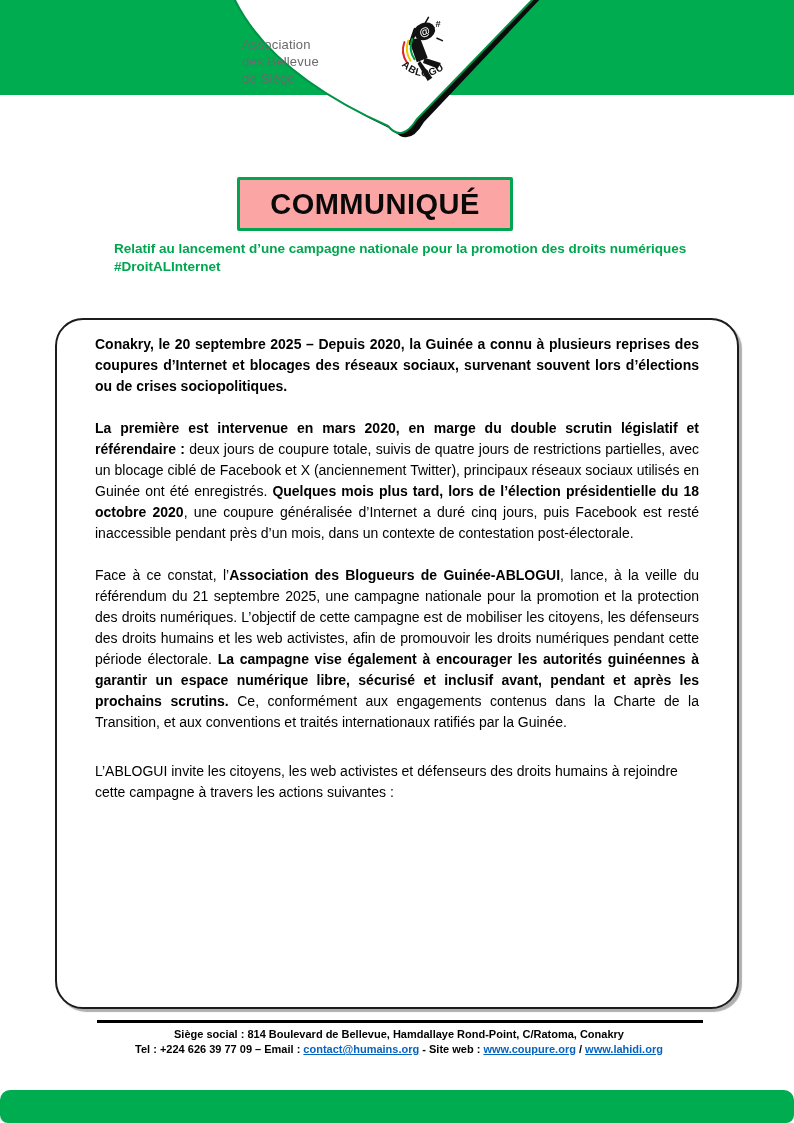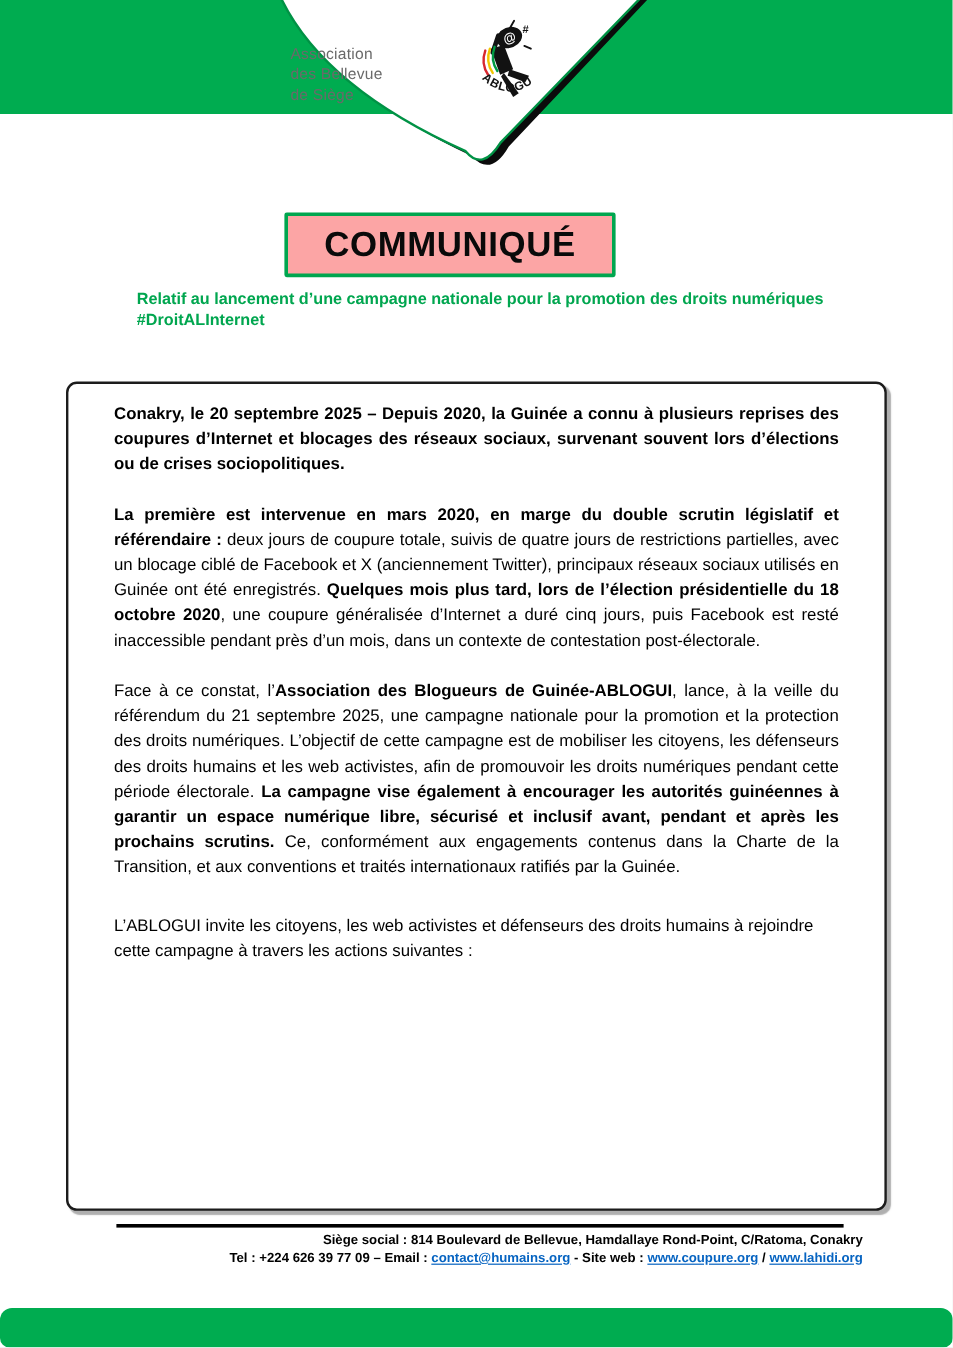--- a/index.html
+++ b/index.html
@@ -36,32 +36,32 @@
   
   .subtitle{
     position:absolute;left:95px;top:240px;width:618px;
     color:var(--accent-green,#00A64F);font-weight:700;font-size:13.5px;line-height:17.5px;
     white-space:pre-line;
     margin-left:19px;
   }
   
   .content-box{
     position:absolute;left:55px;top:318px;width:684px;height:691px;box-sizing:border-box;
-    border:2px solid #1c1c1c;border-radius:9px;background:#fff;
+    border:2px solid #1c1c1c;border-radius:28px;background:#fff;
     box-shadow:3px 3px 1px rgba(110,110,110,.55);
     padding:14px 38px 0 38px;
   }
   .para{font-size:14px;line-height:21px;margin:0 0 21px 0;text-align:justify;}
   .para.left{text-align:left;}
   .para:last-child{margin-bottom:0;margin-top:28px;}
   .b{font-weight:700;}
   
   .footer-rule{position:absolute;left:97px;top:1020px;width:606px;height:3px;background:#000;}
   .footer-text{
-    position:absolute;left:107px;top:1027px;width:612px;text-align:right;
+    position:absolute;left:93px;top:1027px;width:612px;text-align:center;
     font-size:11px;font-weight:700;line-height:15px;color:#000;
   }
   .link{color:var(--link-blue,#0563C1);text-decoration:underline;cursor:pointer;font-weight:700;}
   
   .bottom-band{
     position:absolute;left:0;top:1090px;width:794px;height:33px;
     background:var(--green,#00AC50);border-radius:10px 10px 8px 8px;
   }
 </style>
 </head>

